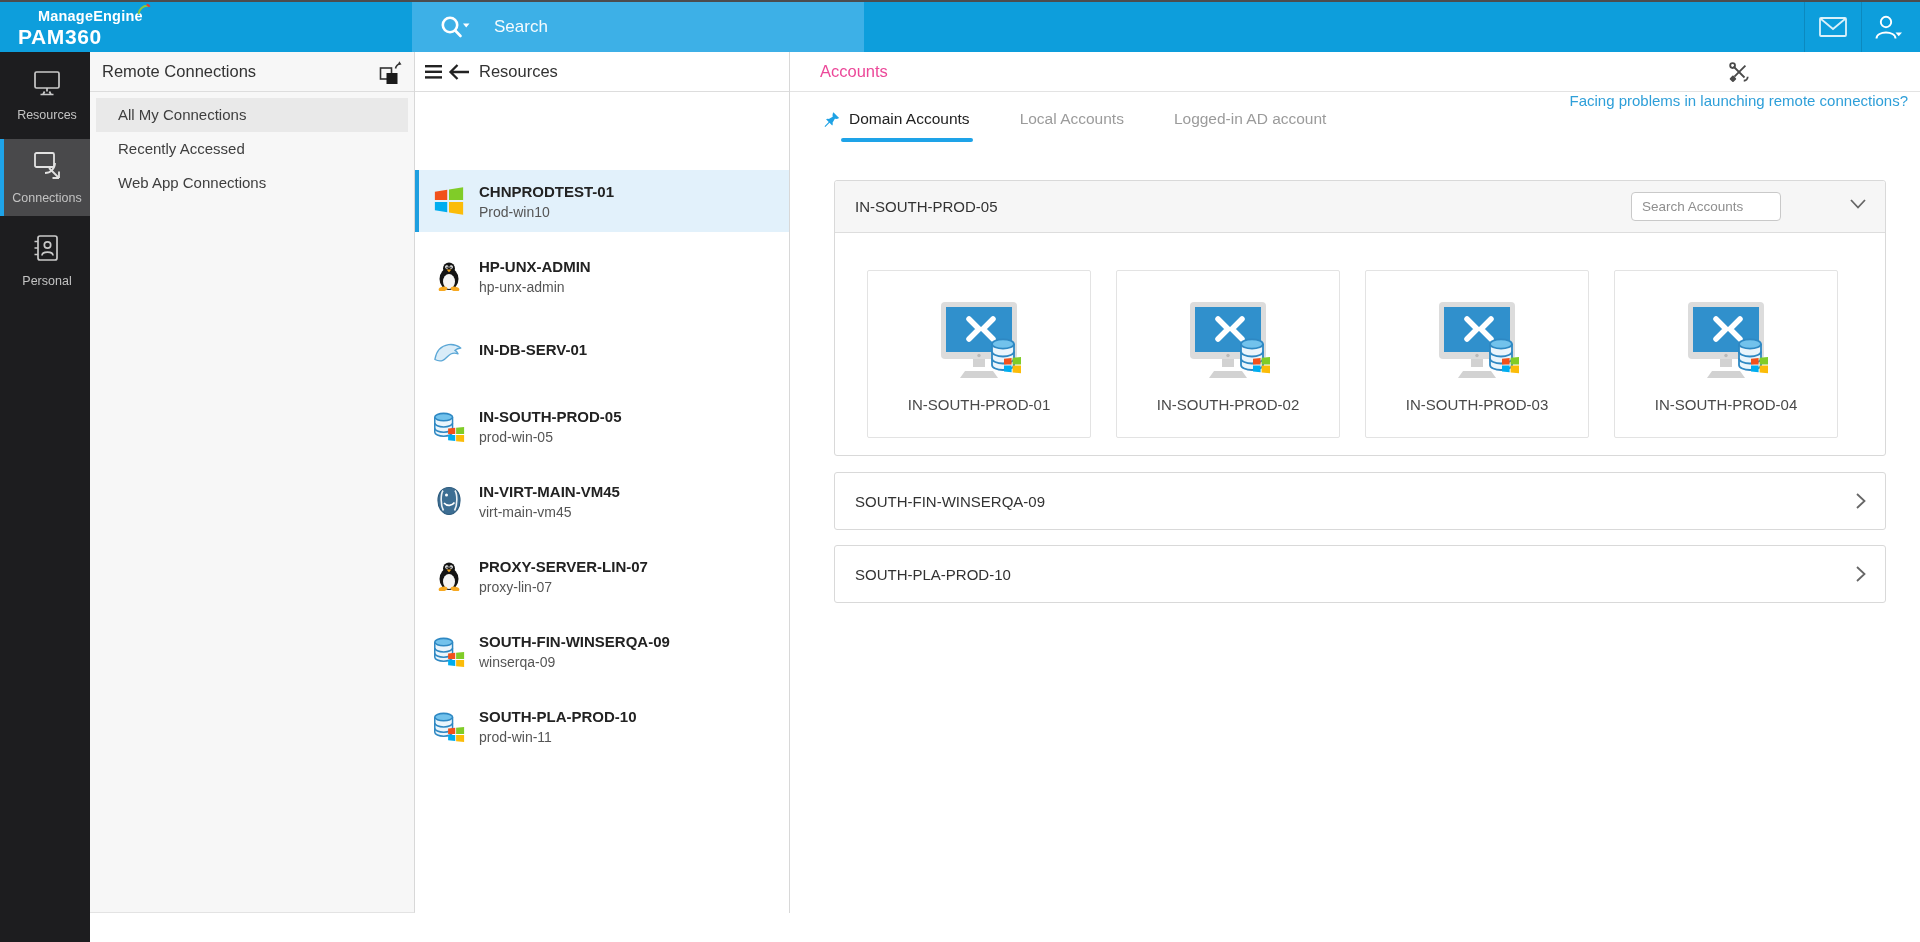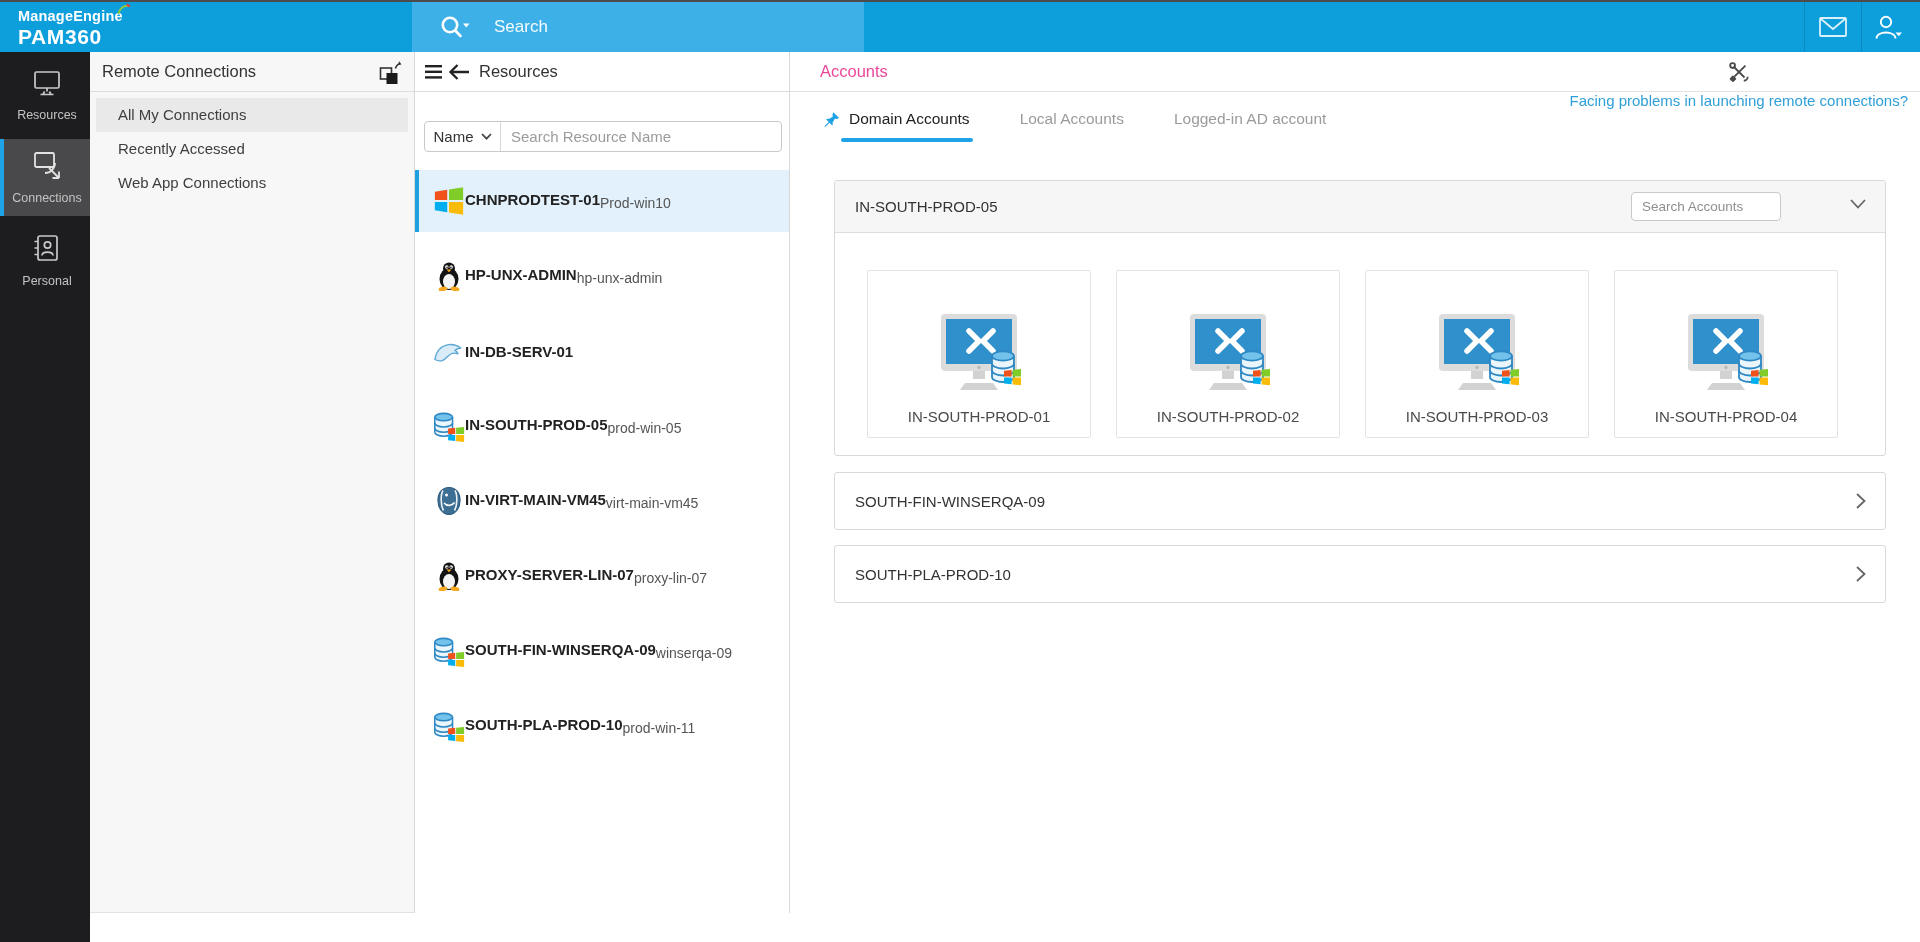--- a/index.html
+++ b/index.html
@@ -5,21 +5,21 @@
   * { box-sizing: border-box; }
   html,body { margin:0; padding:0; }
   body {
     width:1920px; height:942px; position:relative; overflow:hidden;
     font-family:"Liberation Sans","DejaVu Sans",sans-serif; background:#fff;
   }
   
   .top-strip { position:absolute; top:0; left:0; right:0; height:2px; background:#4c4c4e; z-index:9; }
   .topbar { position:absolute; top:2px; left:0; right:0; height:50px; background:#0d9edc; z-index:8; }
   .brand { position:absolute; left:18px; top:5px; color:#fff; cursor:pointer; }
-  .brand-line1 { position:relative; font-size:14.5px; font-weight:700; letter-spacing:.2px; display:inline-block; }
+  .brand-line1 { position:relative; font-size:14.5px; font-weight:700; letter-spacing:.2px; display:inline-block;margin-left:20px; }
   .swoosh { position:absolute; right:-8px; top:-5px; }
   .brand-line2 { font-size:21px; font-weight:700; letter-spacing:.6px; margin-top:0px; }
   .top-search { position:absolute; left:412px; top:0; width:452px; height:50px; background:#3db0e7; display:flex; align-items:center; }
   .top-search .mag { margin-left:26px; cursor:pointer; }
   .top-search input { background:transparent; border:none; outline:none; color:#fff; font-size:17px; margin-left:20px; width:310px; font-family:inherit; }
   .top-search input::placeholder { color:rgba(255,255,255,.95); }
   .top-sep { position:absolute; top:0; width:1px; height:50px; background:rgba(0,0,0,.13); }
   .sep-a { left:1804px; } .sep-b { left:1861px; }
   .top-icon { position:absolute; cursor:pointer; }
   .icon-mail { left:1819px; top:15px; }
@@ -44,42 +44,42 @@
   .back-arrow { position:absolute; left:33px; top:11px; cursor:pointer; }
   .p2-title { position:absolute; left:64px; top:10px; font-size:16.5px; color:#333; }
   .res-search { position:absolute; left:9px; top:69px; width:358px; height:31px; border:1px solid #c9c9c9; border-radius:4px; display:flex; align-items:center; background:#fff; }
   .res-filter { width:76px; display:flex; align-items:center; justify-content:center; gap:7px; font-size:15px; color:#333; border-right:1px solid #d8d8d8; height:100%; cursor:pointer; }
   .res-input { flex:1; border:none; outline:none; font-size:15px; color:#333; padding:0 10px; font-family:inherit; min-width:0; }
   .res-input::placeholder { color:#9b9b9b; }
   .res-list { position:absolute; top:118px; left:0; right:0; }
   .res-row { display:flex; align-items:center; height:62px; margin-bottom:13px; border-left:4px solid transparent; padding-left:14px; cursor:pointer; }
   .res-row.selected { background:#e2f1fb; border-left-color:#1e9fe0; }
   .res-icon { width:32px; height:32px; flex:0 0 32px; display:flex; align-items:center; justify-content:center; }
-  .res-text { display:flex; flex-direction:row; }
+  .res-text { margin-left:14px; display:flex; flex-direction:column; }
   .res-name { font-size:15px; font-weight:700; color:#222; }
   .res-sub { font-size:14px; color:#555; margin-top:4px; }
   
   .main { position:absolute; left:790px; top:52px; right:0; height:890px; background:#fff; }
   .main-header { position:relative; height:40px; border-bottom:1px solid #e3e3e3; }
   .main-title { position:absolute; left:30px; top:10px; font-size:16.5px; color:#ec4899; }
   .help-link { position:absolute; right:12px; top:9px; display:flex; align-items:center; gap:9px; font-size:15px; color:#2e9fd9; cursor:pointer; text-decoration:none;flex-direction:column; }
   .tabs { position:absolute; left:30px; top:54px; display:flex; }
   .tab { position:relative; font-size:15.5px; color:#9b9b9b; margin-right:42px; padding:4px 4px 14px; cursor:pointer; display:flex; align-items:center; gap:9px; }
   .tab.active { color:#222; }
   .tab.active::after { content:""; position:absolute; left:21px; right:1px; bottom:0; height:4px; background:#1ea3e8; border-radius:2px; }
   .acc-wrap { position:absolute; left:44px; right:34px; top:128px; }
   .acc { border:1px solid #d9d9d9; border-radius:3px; background:#fff; position:relative; }
   .acc.expanded { margin-bottom:16px; }
   .acc-header { position:relative; height:52px; background:#f6f6f6; border-bottom:1px solid #ddd; border-radius:3px 3px 0 0; display:flex; align-items:center; cursor:pointer; }
   .acc-title { margin-left:20px; font-size:15px; color:#333; }
   .acc-search { position:absolute; right:104px; top:11px; width:150px; height:29px; border:1px solid #c9c9c9; border-radius:4px; font-size:13.5px; padding:0 10px; color:#333; outline:none; font-family:inherit; background:#fff; }
   .acc-search::placeholder { color:#8f8f8f; }
   .chev { position:absolute; right:18px; top:17px; cursor:pointer; }
   .acc-body { height:222px; padding:37px 0 0 32px; display:flex; gap:25px; }
-  .account-card { width:224px; height:168px; border:1px solid #e3e3e3; border-radius:2px; display:flex; flex-direction:column; align-items:center; padding-top:29px; cursor:pointer; background:#fff;justify-content:center; }
+  .account-card { width:224px; height:168px; border:1px solid #e3e3e3; border-radius:2px; display:flex; flex-direction:column; align-items:center; padding-top:29px; cursor:pointer; background:#fff; }
   .card-label { margin-top:6px; font-size:15px; color:#4a4a4a; }
   .acc.collapsed { height:58px; display:flex; align-items:center; margin-bottom:15px; cursor:pointer; }
   .acc.collapsed .chev { top:19px; }
 </style>
 </head>
 <body>
 
 <div class="top-strip"></div>
 
 <header class="topbar">
@@ -168,29 +168,20 @@
       <rect y="0" width="17" height="2.4" fill="#222"></rect>
         <rect y="5.6" width="17" height="2.4" fill="#222"></rect>
         <rect y="11.2" width="17" height="2.4" fill="#222"></rect>
     </svg>
     <svg class="back-arrow" width="22" height="18" viewBox="0 0 22 18">
       <path d="M21 9 H3 M9.5 2 L2.5 9 L9.5 16" stroke="#222" stroke-width="2.3" fill="none"></path>
     </svg>
     <span class="p2-title">Resources</span>
   </div>
 
-  <div class="res-search">
-    <div class="res-filter">
-      <span>Name</span>
-      <svg width="11" height="7" viewBox="0 0 11 7">
-          <path d="M1 1 L5.5 5.7 L10 1" stroke="#444" stroke-width="1.7" fill="none"></path>
-        </svg>
-    </div>
-    <input class="res-input" value="" placeholder="Search Resource Name" style="">
-  </div>
 
   <div class="res-list">
 
     <div class="res-row selected">
       <span class="res-icon">
         <svg width="30" height="30" viewBox="0 0 34 34">
           <polygon points="1,6.5 15,4.2 15,16 1,16" fill="#f1511b"></polygon>
             <polygon points="17,3.9 33,1.3 33,16 17,16" fill="#80cc28"></polygon>
           <polygon points="1,18 15,18 15,29.8 1,27.5" fill="#00adef"></polygon>
             <polygon points="17,18 33,18 33,32.7 17,30.1" fill="#fbbc09"></polygon>

